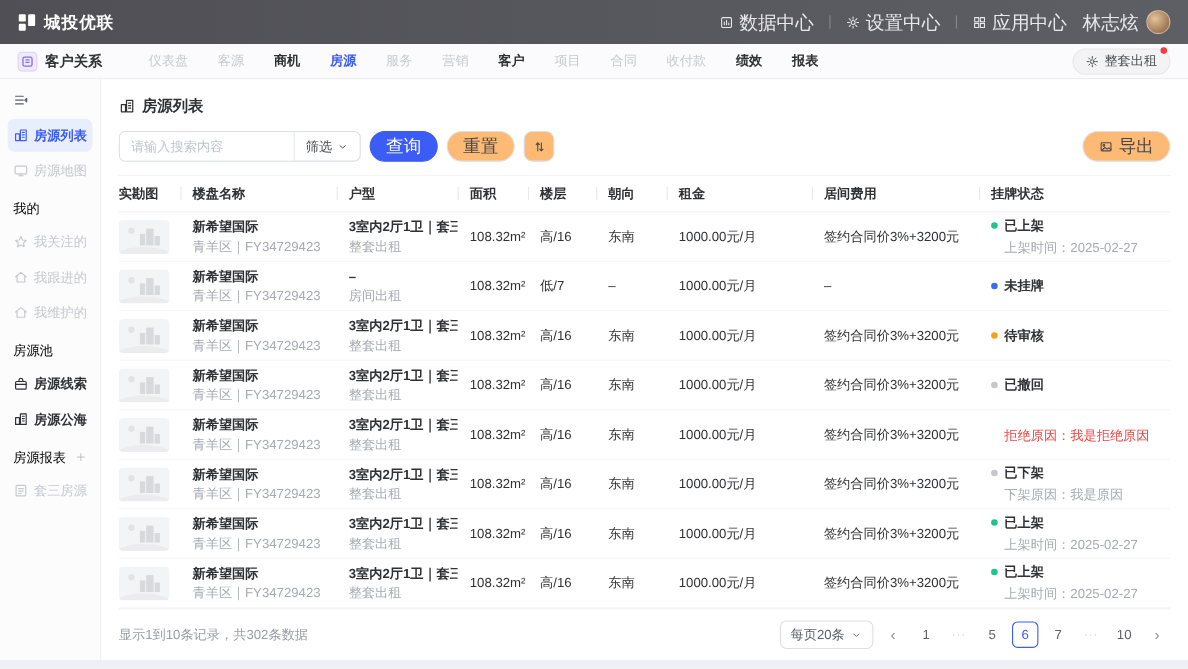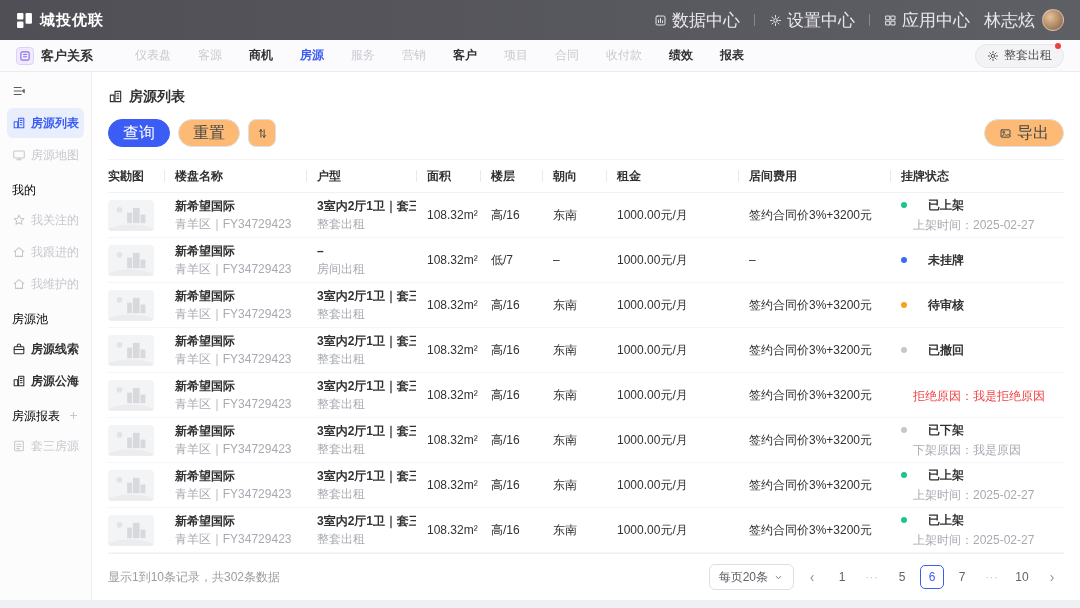--- a/index.html
+++ b/index.html
@@ -69,21 +69,21 @@
   .thead { height:34px; border-top:1px solid #f2f3f5; border-bottom:1px solid #f0f1f3; color:#303133; font-weight:bold; }
   .thead .cell { display:flex; align-items:center; height:100%; padding-right:6px; }
   .thead .cell + .cell::before { content:""; width:1px; height:12px; background:#e8e9eb; margin-right:10px; }
   .trow { height:45px; border-bottom:1px solid #f5f6f8; }
   .trow .cell { padding-right:8px; overflow:hidden; }
   .trow .cell + .cell { padding-left:11px; }
   .thumb { width:46px; height:31px; border-radius:4px; background:#f3f4f6; overflow:hidden; }
   .t1 { font-weight:bold; color:#303133; line-height:1.5; white-space:nowrap; }
   .t2 { color:#a7aab1; line-height:1.5; white-space:nowrap; }
   .plain { color:#303133; }
-  .status-line { display:flex; align-items:center; gap:21px; font-weight:bold; color:#303133; }
+  .status-line { display:flex; align-items:center; gap:6px; font-weight:bold; color:#303133; }
   .dot { width:6px; height:6px; border-radius:50%; }
   .status-sub { color:#a7aab1; margin-top:3px; padding-left:12px; }
   .status-sub.danger { color:#ef4444; }
 
   
   .footerbar { margin-top:auto; height:48px; border-top:1px solid #f0f1f3; display:flex; align-items:center;
     justify-content:space-between; color:#9a9da3; }
   .pager { display:flex; align-items:center; gap:6px; color:#606266; }
   .psize { display:flex; align-items:center; gap:5px; height:26px; border:1px solid #dcdfe6; border-radius:6px;
     padding:0 9px; cursor:pointer; color:#606266; }
@@ -288,20 +288,31 @@
           <svg width="15" height="15" viewBox="0 0 16 16" fill="none" stroke="currentColor" stroke-width="1.2" stroke-linecap="round" stroke-linejoin="round">
             <rect x="2.5" y="6.5" width="4" height="7"></rect>
             <rect x="7.5" y="2.5" width="6" height="11"></rect>
             <path d="M9.5 5h2M9.5 7.5h2M9.5 10h2"></path>
           </svg>
         </span>
       <span>房源列表</span>
     </div>
 
     <div class="toolbar">
+      <div class="search-group">
+        <input class="search-input" placeholder="请输入搜索内容" style="">
+        <div class="filter-seg">
+          <span>筛选</span>
+          <span class="ic" id="filter-caret">
+              <svg width="11" height="11" viewBox="0 0 16 16" fill="none" stroke="currentColor" stroke-width="1.2" stroke-linecap="round" stroke-linejoin="round">
+                <path d="M4.5 6.5L8 9.5l3.5-3"></path>
+              </svg>
+            </span>
+        </div>
+      </div>
       <div class="btn btn-primary">查询</div>
       <div class="btn btn-plain">重置</div>
       <div class="btn btn-plain btn-sq">
         <span class="ic" id="sort-icon">
             <svg width="13" height="13" viewBox="0 0 16 16" fill="none" stroke="currentColor" stroke-width="1.2" stroke-linecap="round" stroke-linejoin="round">
               <path d="M6 12.5v-9M6 3.5L4.2 5.5M6 3.5l1.8 2M10 3.5v9M10 12.5l-1.8-2M10 12.5l1.8-2"></path>
             </svg>
           </span>
       </div>
       <div class="btn btn-plain export-btn">

